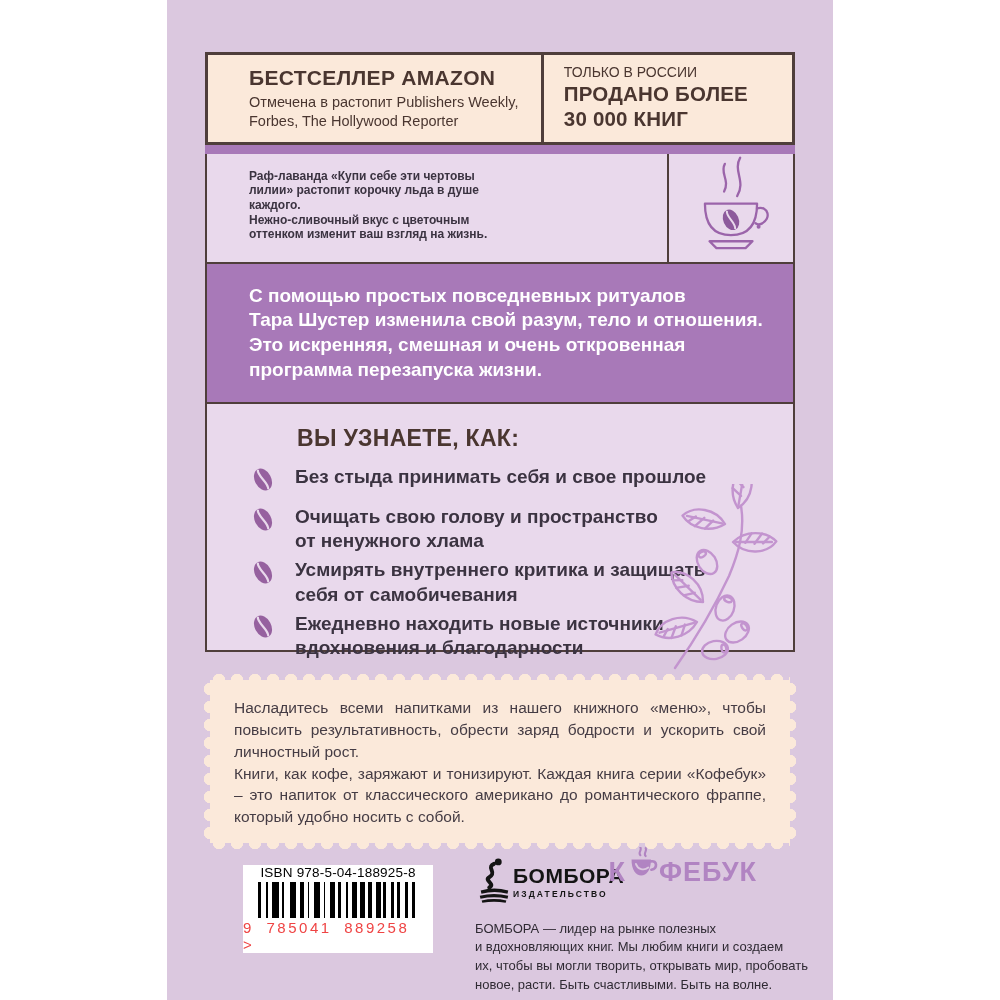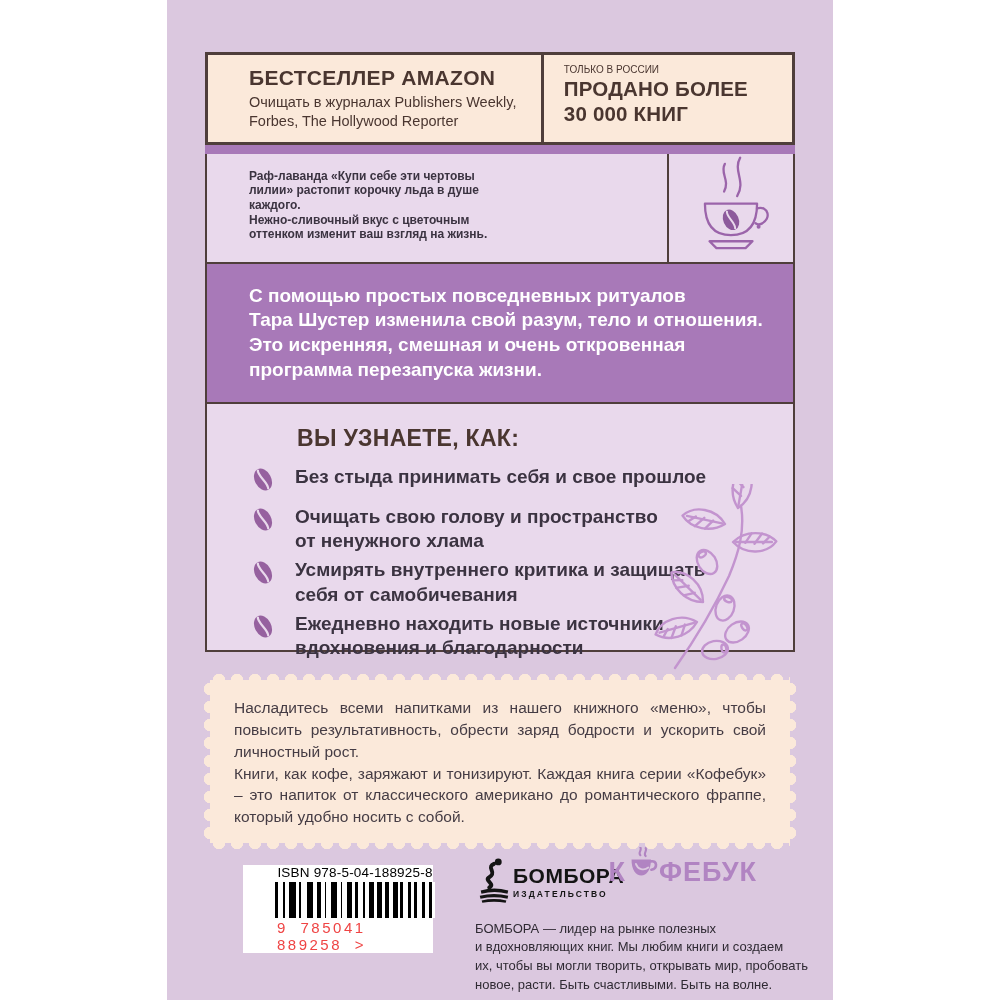--- a/index.html
+++ b/index.html
@@ -20,21 +20,21 @@
   .cover{position:relative;width:666px;height:1000px;background:var(--cover-bg);overflow:hidden;}
   .content{padding:52px 38px 0;}
   .ml{white-space:pre-line;}
 
   
   .header-box{display:flex;border:3px solid var(--border);background:var(--cream);}
   .header-left{flex:0 0 57.5%;border-right:3px solid var(--border);padding:11px 8px 11px 41px;}
   .h-title{font-size:21px;font-weight:700;color:var(--brown);letter-spacing:.3px;}
   .h-sub{margin-top:3px;font-size:14.5px;line-height:1.3;color:var(--brown);}
   .header-right{flex:1;padding:9px 10px 9px 20px;color:var(--brown);}
-  .hr-light{font-size:10px;margin-bottom:1px;}
+  .hr-light{font-size:14px;margin-bottom:1px;}
   .hr-bold{font-size:20.5px;font-weight:700;line-height:1.22;letter-spacing:.2px;}
 
   .purple-bar{height:9px;background:var(--accent);}
 
   
   .taste-box{display:flex;background:var(--panel-bg);border:2px solid var(--border);border-top:0;}
   .taste-text{flex:1;padding:15px 6px 16px 42px;font-size:12px;line-height:1.22;font-weight:700;color:var(--ink);}
   .taste-icon-cell{flex:0 0 126px;border-left:2px solid var(--border);display:flex;align-items:center;justify-content:center;}
 
   
@@ -61,21 +61,21 @@
   .edge-b{left:0;right:0;bottom:-6px;height:6px;
     background:radial-gradient(circle at 9px 0,var(--cream) 6px,rgba(0,0,0,0) 6.5px) 0 0/18px 6px repeat-x;}
   .edge-l{top:0;bottom:0;left:-6px;width:6px;
     background:radial-gradient(circle at 6px 9px,var(--cream) 6px,rgba(0,0,0,0) 6.5px) 0 0/6px 18px repeat-y;}
   .edge-r{top:0;bottom:0;right:-6px;width:6px;
     background:radial-gradient(circle at 0 9px,var(--cream) 6px,rgba(0,0,0,0) 6.5px) 0 0/6px 18px repeat-y;}
 
   
   .footer{position:relative;margin:0 38px;height:160px;}
   .barcode-box{position:absolute;left:0;top:22px;width:190px;height:88px;background:#fff;
-    display:flex;flex-direction:column;align-items:center;justify-content:center;padding-left:34px;}
+    display:flex;flex-direction:column;align-items:center;justify-content:center;}
   .isbn{font-size:13.5px;color:#000;letter-spacing:.2px;}
   .bars{width:160px;height:42px;margin-top:2px;
     background:linear-gradient(90deg,
      #000 0 2%,#fff 2% 5%,#000 5% 6%,#fff 6% 9%,#000 9% 13%,#fff 13% 15%,#000 15% 16%,#fff 16% 20%,
      #000 20% 24%,#fff 24% 26%,#000 26% 29%,#fff 29% 31%,#000 31% 32%,#fff 32% 35%,#000 35% 39%,
      #fff 39% 41%,#000 41% 42%,#fff 42% 45%,#000 45% 48%,#fff 48% 50%,#000 50% 52%,#fff 52% 55%,
      #000 55% 56%,#fff 56% 59%,#000 59% 62%,#fff 62% 64%,#000 64% 67%,#fff 67% 69%,#000 69% 71%,
      #fff 71% 74%,#000 74% 77%,#fff 77% 78%,#000 78% 80%,#fff 80% 83%,#000 83% 85%,#fff 85% 87%,
      #000 87% 89%,#fff 89% 92%,#000 92% 94%,#fff 94% 96%,#000 96% 98%,#fff 98% 100%);}
   .digits{font-size:15px;color:#ef4444;letter-spacing:2.5px;word-spacing:6px;margin-top:1px;}
@@ -93,21 +93,21 @@
 </head>
 <body>
 
 <div class="page">
   <div class="cover">
     <div class="content">
 
       <div class="header-box">
         <div class="header-left">
           <div class="h-title">БЕСТСЕЛЛЕР AMAZON</div>
-          <div class="h-sub ml">Очищать в журналах  Publishers Weekly,
+          <div class="h-sub ml">Отмечена в растопит  Publishers Weekly,
 Forbes, The Hollywood Reporter</div>
         </div>
         <div class="header-right">
           <div class="hr-light">ТОЛЬКО В РОССИИ</div>
           <div class="hr-bold">ПРОДАНО БОЛЕЕ</div>
           <div class="hr-bold">30 000 КНИГ</div>
         </div>
       </div>
 
       <div class="purple-bar"></div>

